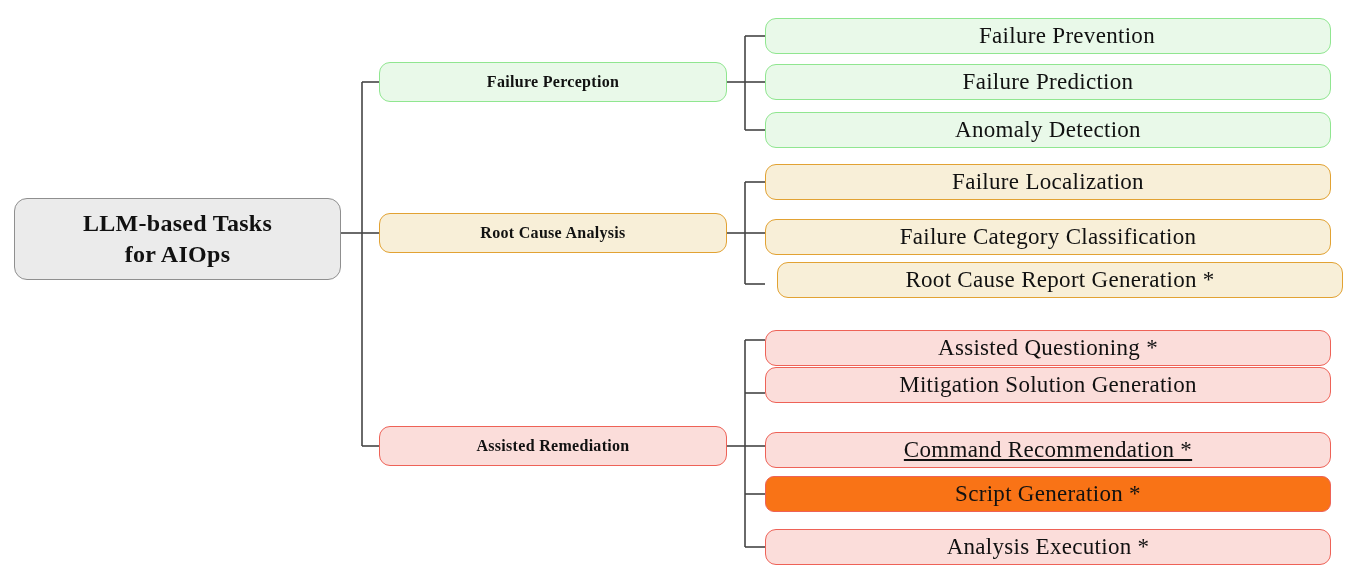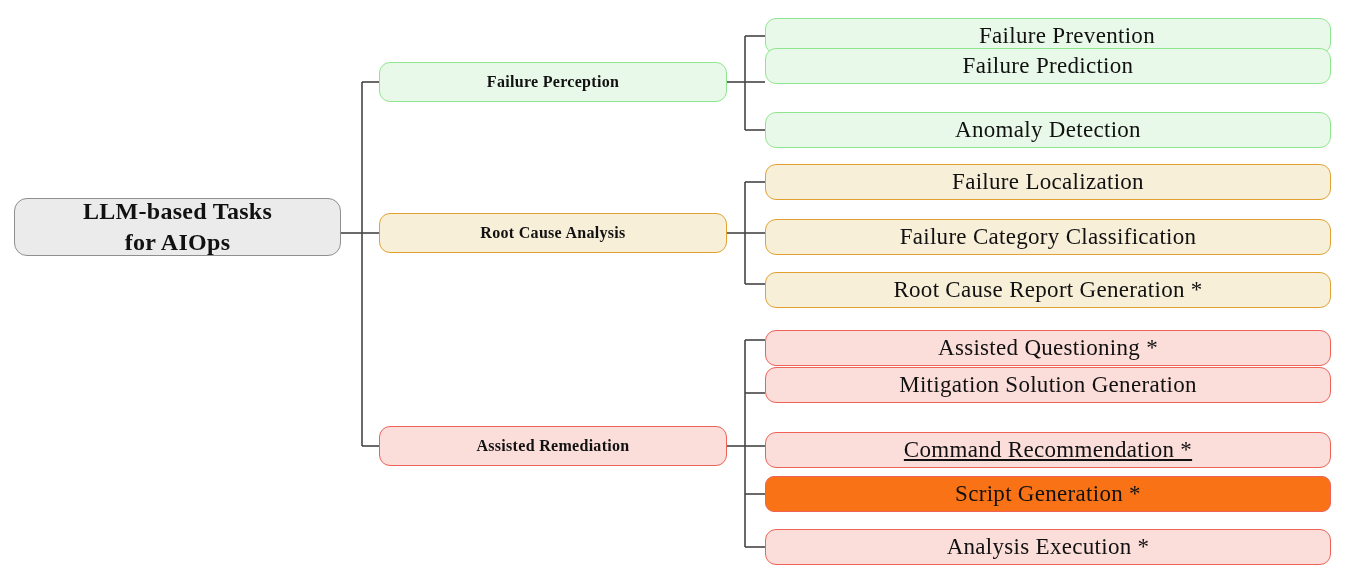--- a/index.html
+++ b/index.html
@@ -31,45 +31,45 @@
     display: flex;
     align-items: center;
     justify-content: center;
     text-align: center;
     color: #111111;
     font-size: 23px;
     letter-spacing: 0.3px;
     white-space: nowrap;
   }
   .node.root {
-    left: 14px; top: 198px; width: 327px; height: 58px;
+    left: 14px; top: 198px; width: 327px; height: 82px;
     border-radius: 13px;
     font-weight: bold;
     font-size: 24px;
     line-height: 1.3;
   }
   .node.branch {
     left: 379px; width: 348px; height: 40px;
     font-weight: bold;
     font-size: 16px;
   }
   .node.leaf {
     left: 765px; width: 566px; height: 36px;
   }
   
   .b0 { top: 62px; }
   .b1 { top: 213px; }
   .b2 { top: 426px; }
   
   .g0 { top: 18px; }
-  .g1 { top: 48px; border-radius: 11px; }
+  .g1 { top: 64px; border-radius: 11px; }
   .g2 { top: 112px; }
   .o0 { top: 164px; }
   .o1 { top: 219px; }
-  .o2 { top: 272px; }
+  .o2 { top: 262px; margin-left: 12px; }
   .r0 { top: 330px; }
   .r1 { top: 367px; }
   .r2 { top: 432px; text-decoration: underline; }
   .r3 { top: 476px; }
   .r4 { top: 529px; }
 </style>
 </head>
 <body>
 
 <div class="canvas">

